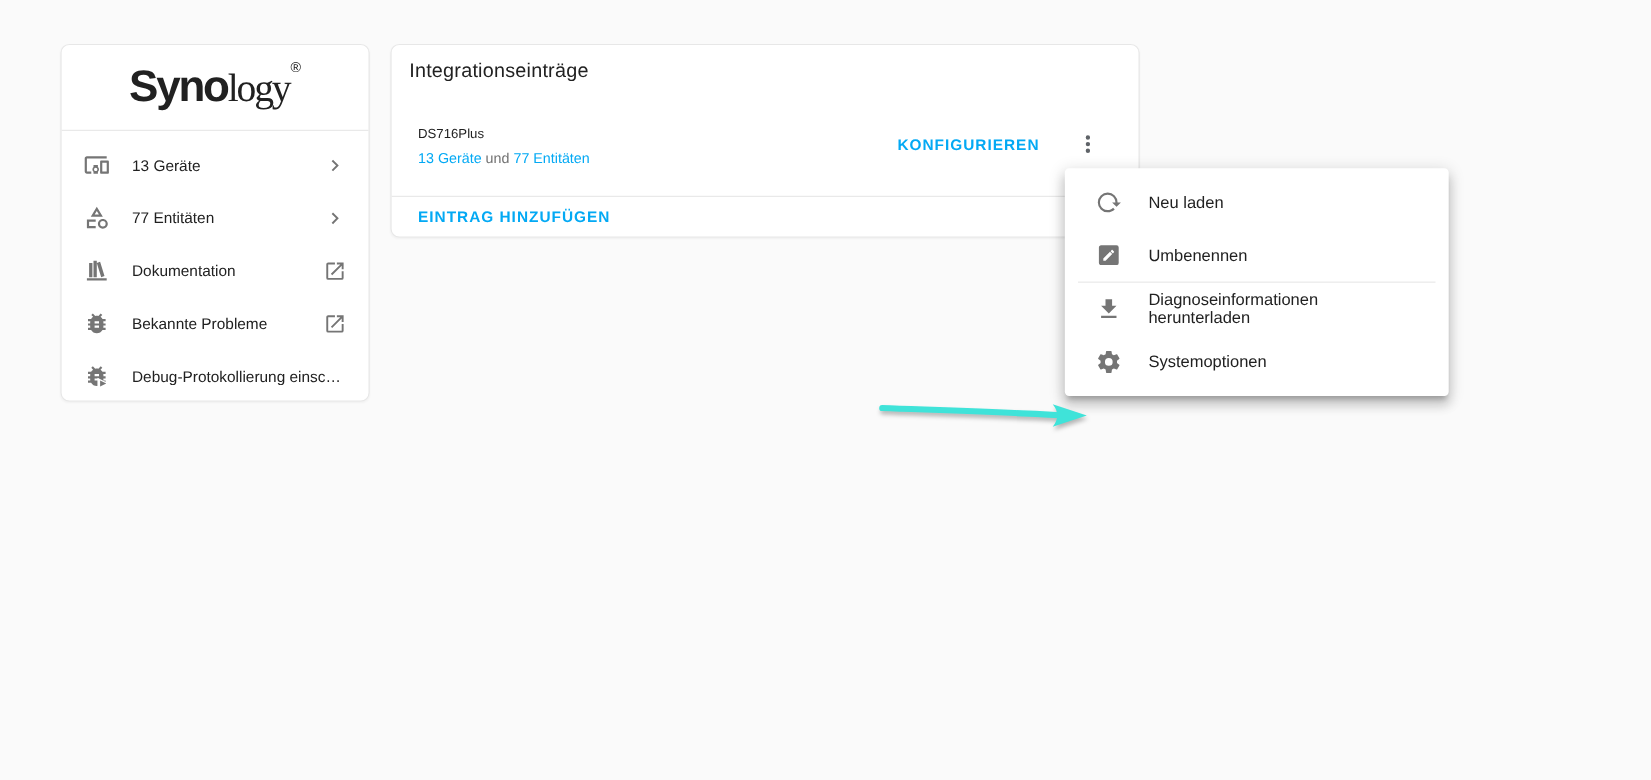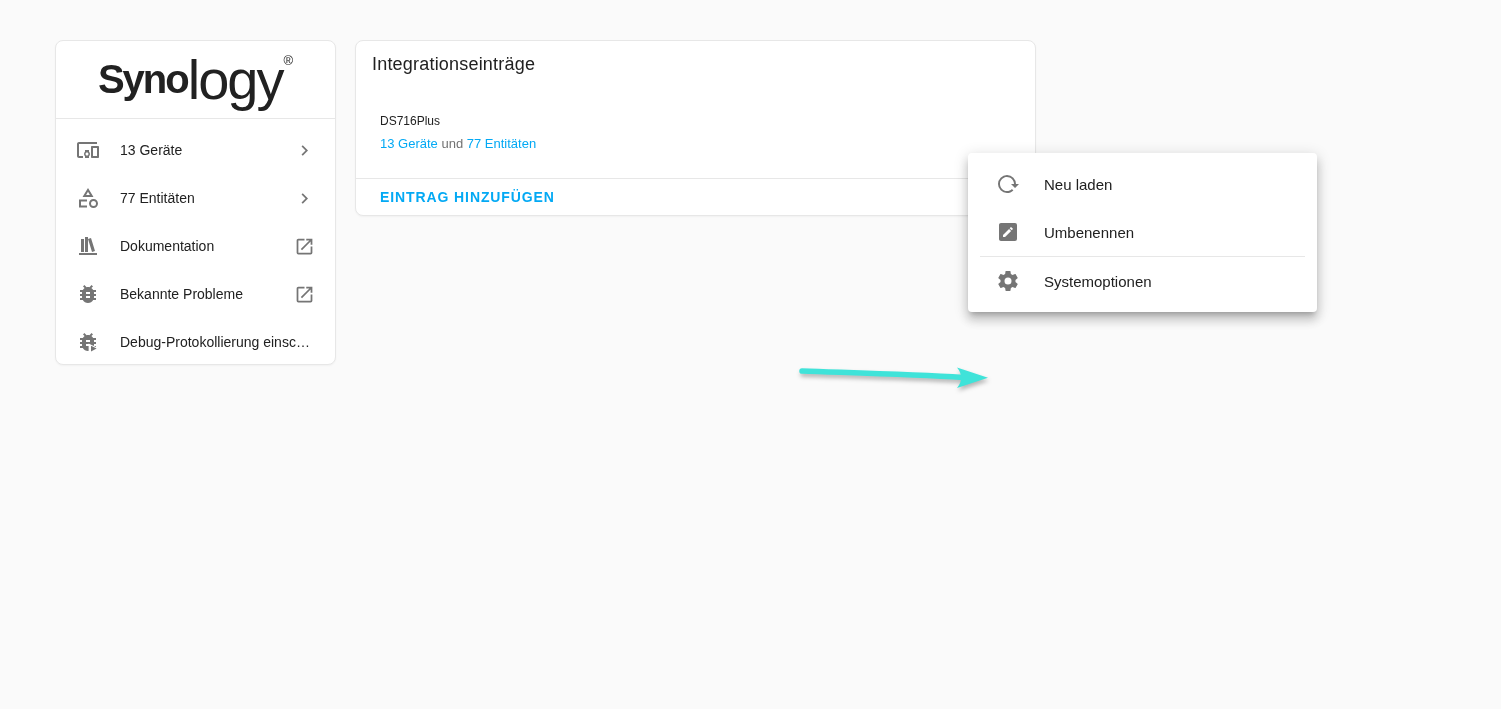--- a/index.html
+++ b/index.html
@@ -27,21 +27,21 @@
     box-shadow:0 1px 2px rgba(0,0,0,0.04);
     box-sizing:border-box;
   }
   
   .left-card{left:55px;top:40px;width:281px;height:325px;}
   .logo-wrap{
     height:77px;display:flex;align-items:center;justify-content:center;
     border-bottom:1px solid var(--divider);
   }
   .logo-sans{font-weight:700;font-size:40px;letter-spacing:-2px;}
-  .logo-serif{font-family:Liberation Sans, sans-serif;font-size:56px;letter-spacing:-2px;}
+  .logo-serif{font-family:Liberation Serif, serif;font-size:36px;letter-spacing:-2px;}
   .logo-reg{font-size:13px;align-self:flex-start;margin-top:12px;margin-left:1px;}
   .left-nav{padding:7px 0;}
   .nav-row{
     height:48px;display:flex;align-items:center;padding:0 20px;cursor:pointer;
   }
   .lead-icon{width:24px;height:24px;color:var(--icon-gray);margin-right:20px;flex:none;}
   .nav-label{font-size:14px;flex:1;white-space:nowrap;overflow:hidden;text-overflow:ellipsis;}
   .trail-icon{width:21px;height:21px;color:var(--icon-gray);flex:none;}
   svg{display:block;width:100%;height:100%;}
   
@@ -178,20 +178,30 @@
 </section>
 
 <section class="card right-card">
   <h1 class="entries-title">Integrationseinträge</h1>
 
   <div class="entry-row">
     <div class="entry-text">
       <div class="entry-name">DS716Plus</div>
       <div class="entry-sub"><a href="#">13 Geräte</a><span class="conj"> und </span><a href="#">77 Entitäten</a></div>
     </div>
+    <div class="entry-actions">
+      <button class="text-btn">KONFIGURIEREN</button>
+      <button class="icon-btn">
+        <span class="glyph">
+          <svg viewBox="0 0 24 24" fill="currentColor">
+              <path d="M12,16A2,2 0 0,1 14,18A2,2 0 0,1 12,20A2,2 0 0,1 10,18A2,2 0 0,1 12,16M12,10A2,2 0 0,1 14,12A2,2 0 0,1 12,14A2,2 0 0,1 10,12A2,2 0 0,1 12,10M12,4A2,2 0 0,1 14,6A2,2 0 0,1 12,8A2,2 0 0,1 10,6A2,2 0 0,1 12,4Z"></path>
+            </svg>
+        </span>
+      </button>
+    </div>
   </div>
 
   <div class="hdivider"></div>
   <div class="card-actions">
     <button class="text-btn">EINTRAG HINZUFÜGEN</button>
   </div>
 </section>
 
 <div class="menu">
 
@@ -208,20 +218,28 @@
     <span class="mi-icon">
       <svg viewBox="0 0 24 24" fill="currentColor">
           <path d="M19,3A2,2 0 0,1 21,5V19A2,2 0 0,1 19,21H5C3.89,21 3,20.1 3,19V5C3,3.89 3.89,3 5,3H19M16.7,9.35C16.92,9.14 16.92,8.79 16.7,8.58L15.42,7.3C15.21,7.08 14.86,7.08 14.65,7.3L13.65,8.3L15.7,10.35L16.7,9.35M7,14.94V17H9.06L15.12,10.94L13.06,8.88L7,14.94Z"></path>
         </svg>
     </span>
     <span>Umbenennen</span>
   </div>
 
   <div class="menu-divider"></div>
 
+  <div class="menu-item">
+    <span class="mi-icon">
+      <svg viewBox="0 0 24 24" fill="currentColor">
+          <path d="M5,20H19V18H5M19,9H15V3H9V9H5L12,16L19,9Z"></path>
+        </svg>
+    </span>
+    <span>Diagnoseinformationen herunterladen</span>
+  </div>
 
   <div class="menu-item">
     <span class="mi-icon">
       <svg viewBox="0 0 24 24" fill="currentColor">
           <path d="M12,15.5A3.5,3.5 0 0,1 8.5,12A3.5,3.5 0 0,1 12,8.5A3.5,3.5 0 0,1 15.5,12A3.5,3.5 0 0,1 12,15.5M19.43,12.97C19.47,12.65 19.5,12.33 19.5,12C19.5,11.67 19.47,11.34 19.43,11L21.54,9.37C21.73,9.22 21.78,8.95 21.66,8.73L19.66,5.27C19.54,5.05 19.27,4.96 19.05,5.05L16.56,6.05C16.04,5.66 15.5,5.32 14.87,5.07L14.5,2.42C14.46,2.18 14.25,2 14,2H10C9.75,2 9.54,2.18 9.5,2.42L9.13,5.07C8.5,5.32 7.96,5.66 7.44,6.05L4.95,5.05C4.73,4.96 4.46,5.05 4.34,5.27L2.34,8.73C2.21,8.95 2.27,9.22 2.46,9.37L4.57,11C4.53,11.34 4.5,11.67 4.5,12C4.5,12.33 4.53,12.65 4.57,12.97L2.46,14.63C2.27,14.78 2.21,15.05 2.34,15.27L4.34,18.73C4.46,18.95 4.73,19.03 4.95,18.95L7.44,17.94C7.96,18.34 8.5,18.68 9.13,18.93L9.5,21.58C9.54,21.82 9.75,22 10,22H14C14.25,22 14.46,21.82 14.5,21.58L14.87,18.93C15.5,18.67 16.04,18.34 16.56,17.94L19.05,18.95C19.27,19.03 19.54,18.95 19.66,18.73L21.66,15.27C21.78,15.05 21.73,14.78 21.54,14.63L19.43,12.97Z"></path>
         </svg>
     </span>
     <span>Systemoptionen</span>
   </div>
 

